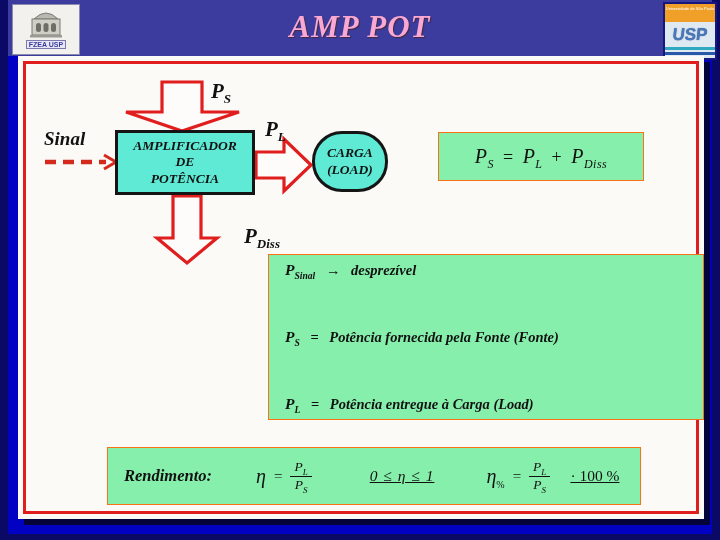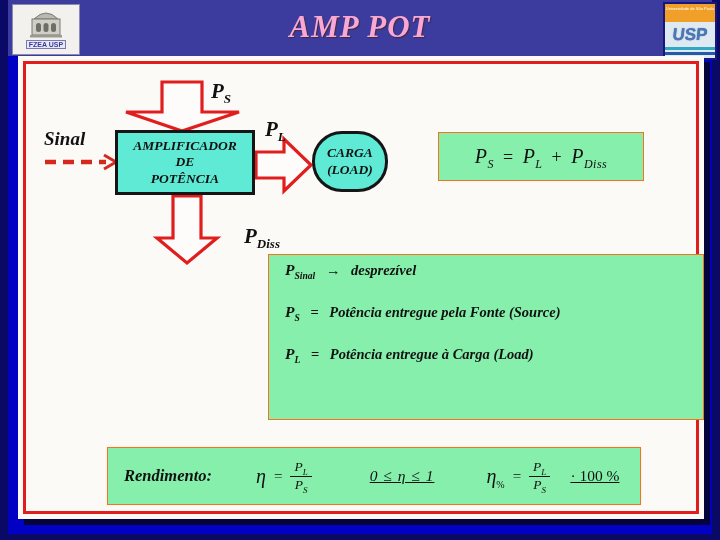--- a/index.html
+++ b/index.html
@@ -36,21 +36,21 @@
   .overlay{position:absolute;left:0;top:0;width:686px;height:463px;}
   
   .blackbox{position:absolute;border:3px solid #151515;background:#5eead4;
     display:flex;flex-direction:column;align-items:center;justify-content:center;
     font-weight:bold;font-style:italic;font-size:13.5px;line-height:1.2;text-align:center;}
   .amp-box{left:97px;top:74px;width:134px;height:59px;}
   .load-box{left:294px;top:75px;width:70px;height:55px;border-radius:30px;}
   .redbox{position:absolute;border:1px solid #f97316;background:#86efac;}
   .formula-box{left:420px;top:76px;width:204px;height:47px;display:flex;align-items:center;justify-content:center;}
   .defs-box{left:250px;top:198px;width:414px;height:152px;display:flex;flex-direction:column;
-    justify-content:flex-start;padding:6px 4px 6px 16px;box-sizing:content-box;gap:24px;}
+    justify-content:space-between;padding:6px 4px 6px 16px;box-sizing:content-box;gap:24px;}
   .rend-box{left:89px;top:391px;width:532px;height:56px;display:flex;align-items:center;}
   
   .plabel{position:absolute;font-weight:bold;font-style:italic;font-size:21px;white-space:nowrap;}
   .plabel sub,.def-line sub{font-size:.62em;font-style:italic;line-height:0;}
   .sinal-label{position:absolute;left:26px;top:72px;font-weight:bold;font-style:italic;font-size:19px;}
   
   .formula{font-style:italic;font-size:20px;letter-spacing:.5px;}
   .formula .op{font-style:normal;margin:0 9px;font-size:18px;}
   .formula sub{font-size:12px;font-style:italic;line-height:0;}
   
@@ -135,21 +135,21 @@
 
   <div class="redbox defs-box">
     <div class="def-line">
       <span class="def-sym"><span>P</span><sub>Sinal</sub></span>
       <span class="rel">→</span>
       <span>desprezível</span>
     </div>
     <div class="def-line">
       <span class="def-sym"><span>P</span><sub>S</sub></span>
       <span class="rel">=</span>
-      <span>Potência entregue pela Fonte (Source)</span>
+      <span>Potência fornecida pela Fonte (Fonte)</span>
     </div>
     <div class="def-line">
       <span class="def-sym"><span>P</span><sub>L</sub></span>
       <span class="rel">=</span>
       <span>Potência entregue à Carga (Load)</span>
     </div>
   </div>
 
   <div class="redbox rend-box">
     <span class="rend-label">Rendimento:</span>

